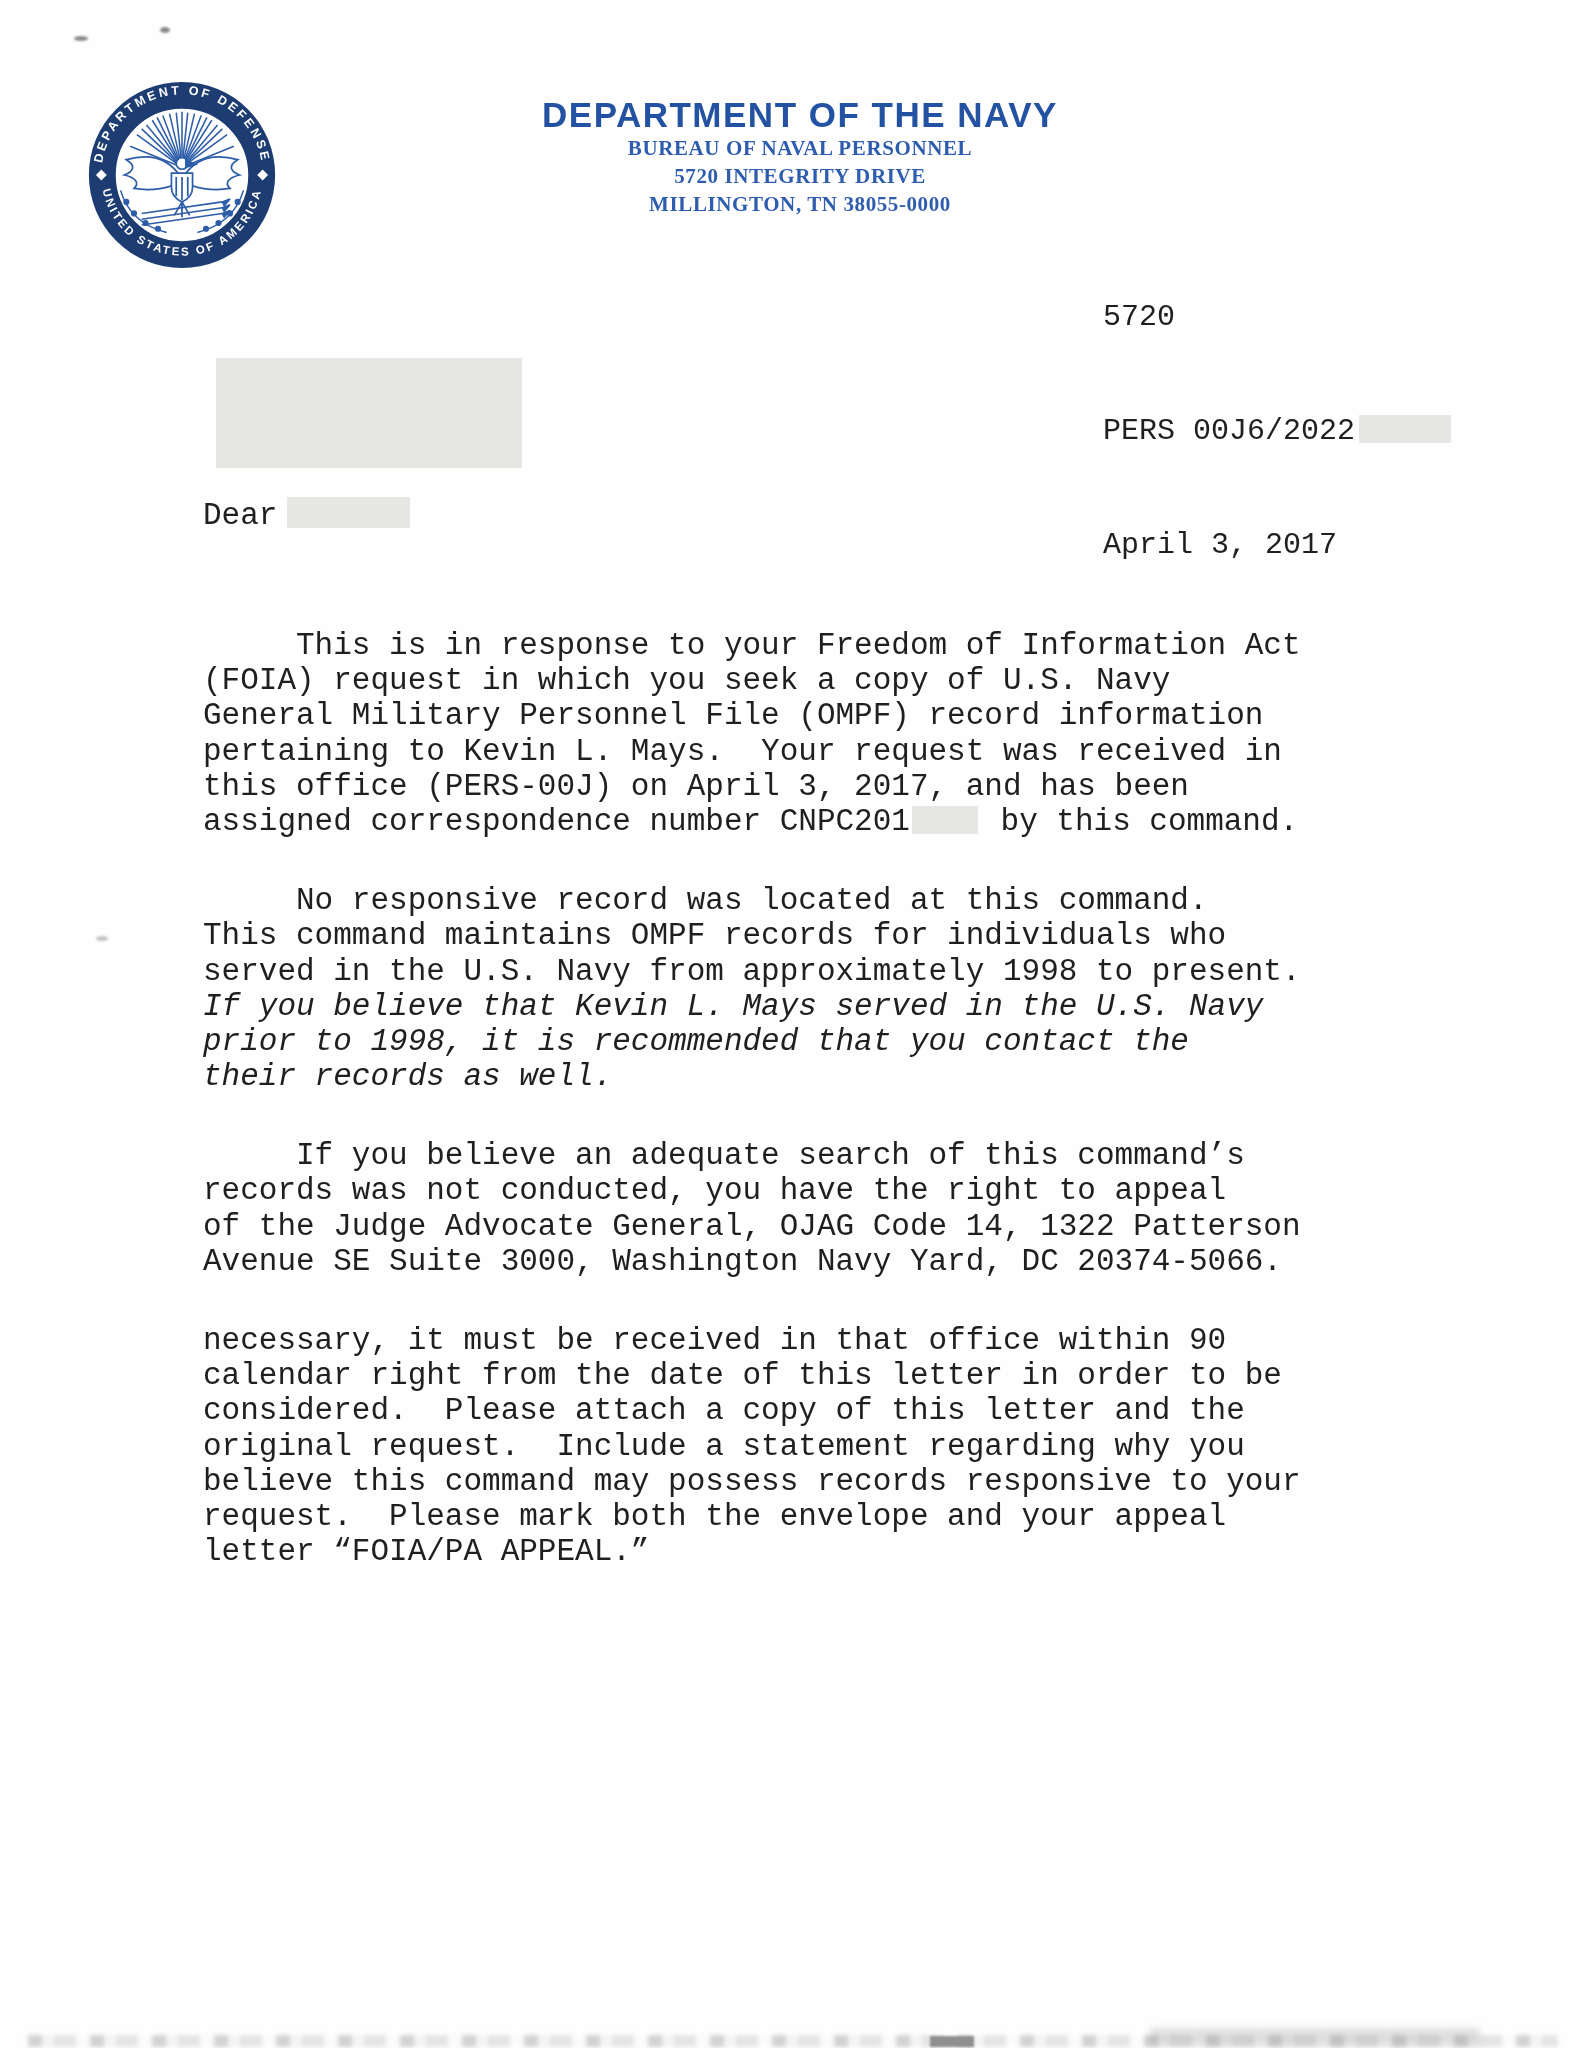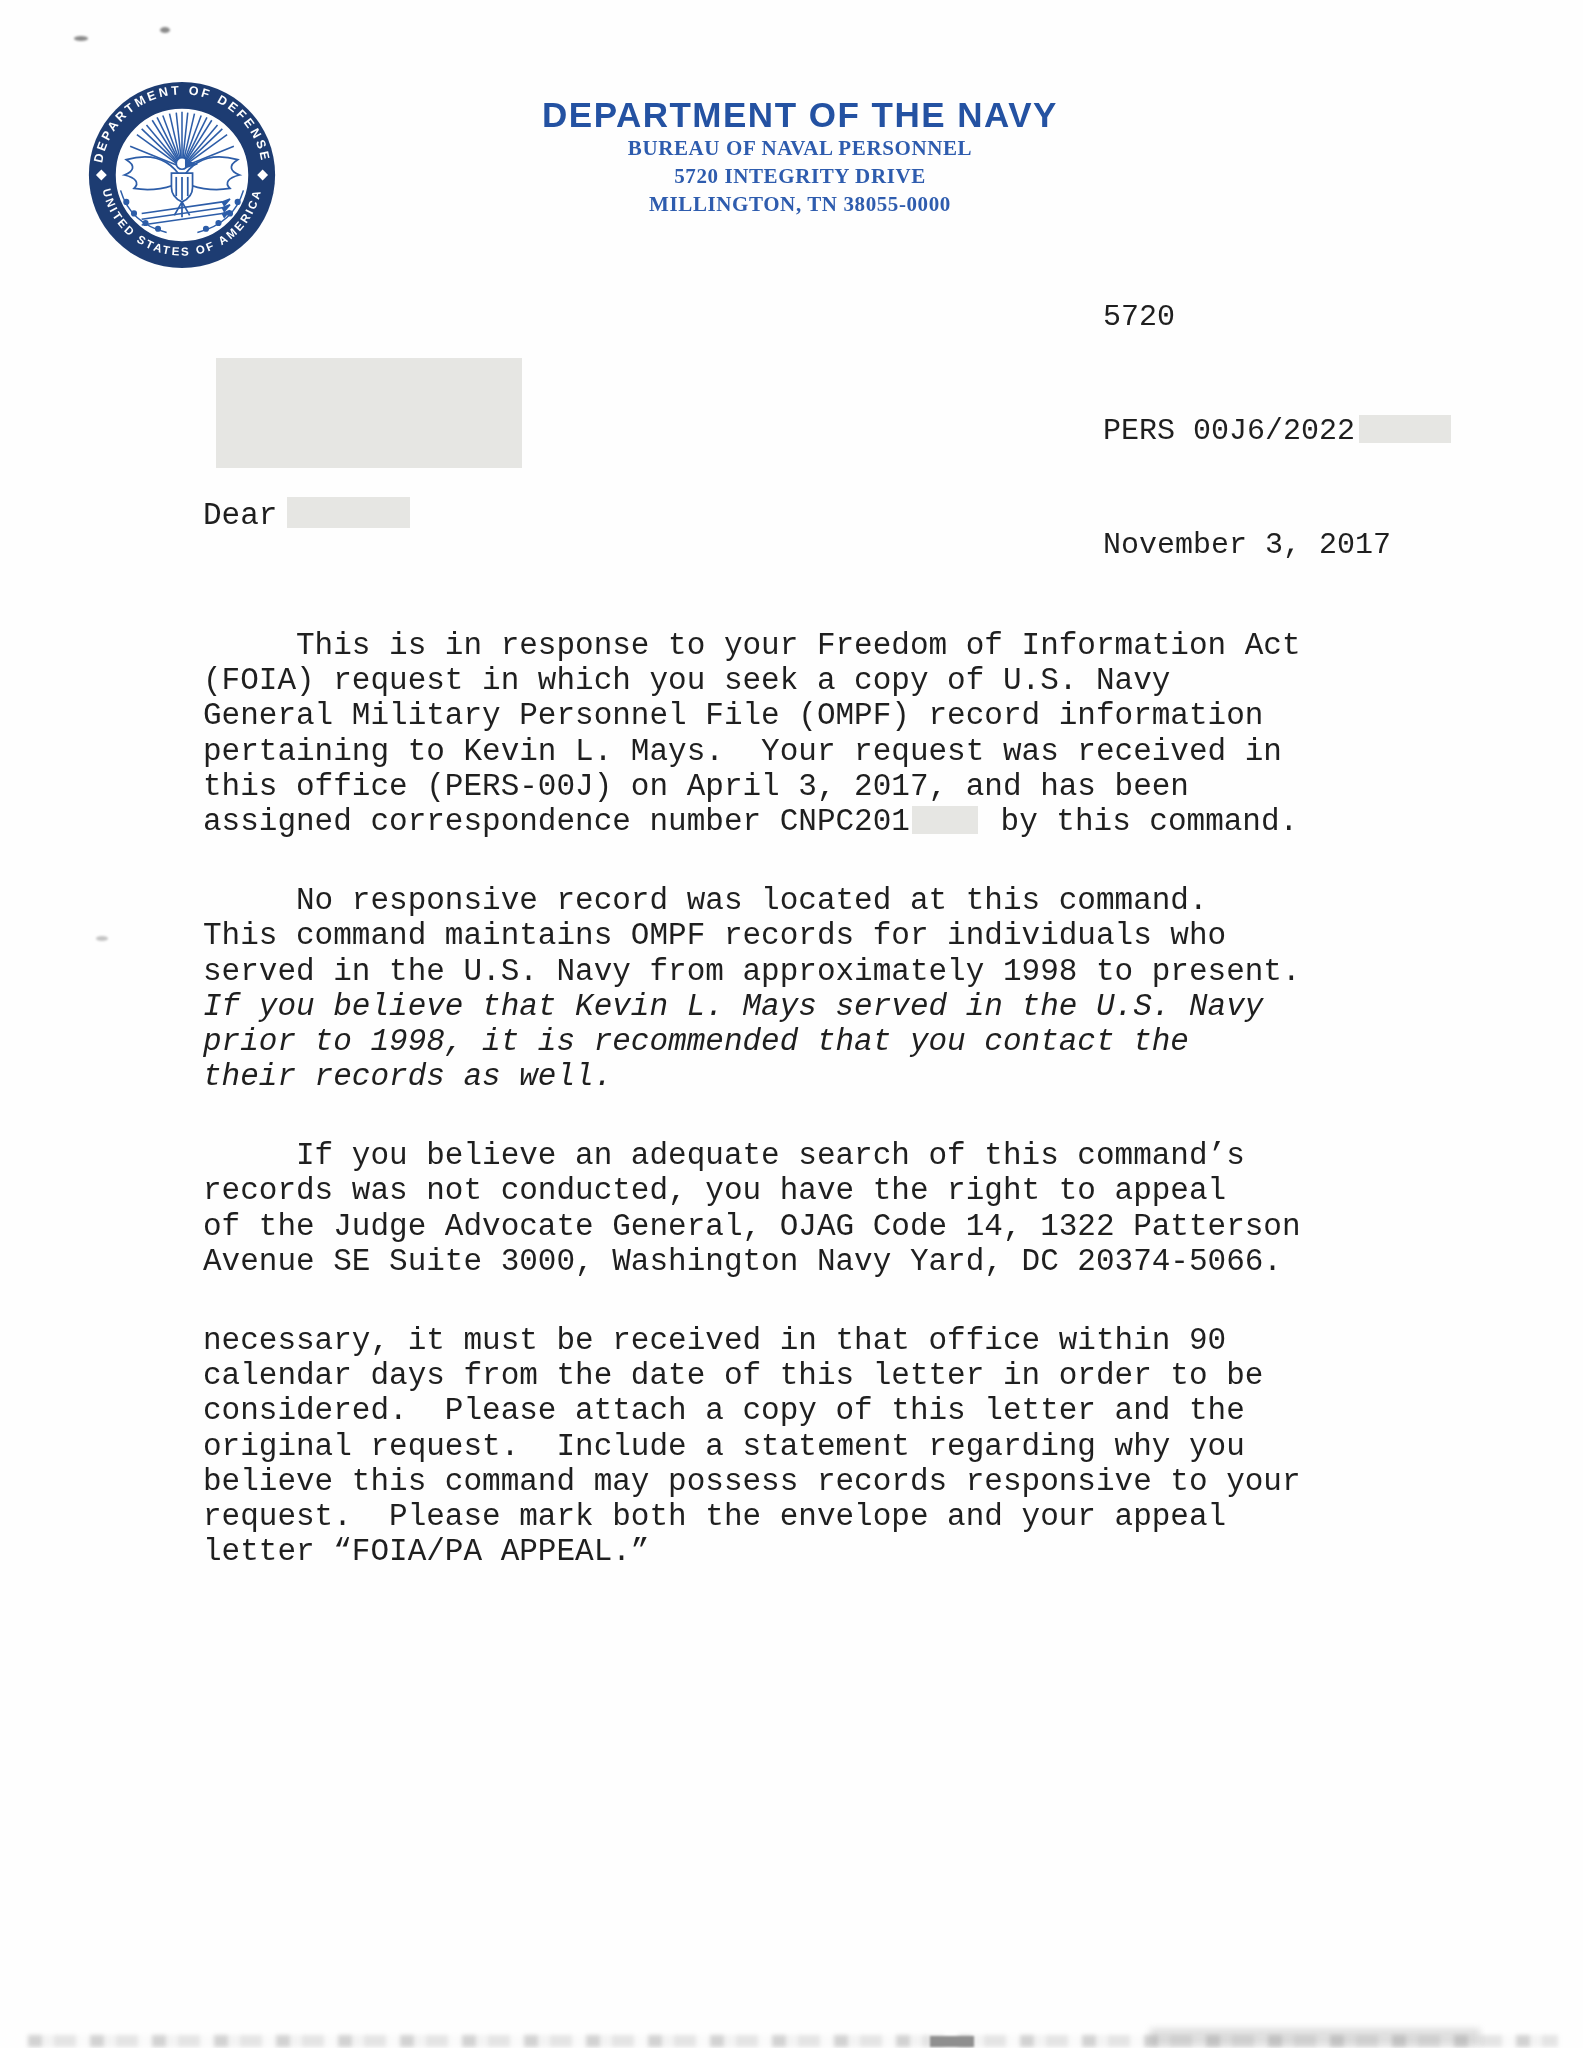--- a/index.html
+++ b/index.html
@@ -137,21 +137,21 @@
   <div class="lh">
     <div class="lh-title">DEPARTMENT OF THE NAVY</div>
     <div class="lh-sub">BUREAU OF NAVAL PERSONNEL</div>
     <div class="lh-sub">5720 INTEGRITY DRIVE</div>
     <div class="lh-sub">MILLINGTON, TN 38055-0000</div>
   </div>
 
   <div class="ref">
     <div class="rline">5720</div>
     <div class="rline"><span>PERS 00J6/2022</span><span class="redact rx-serial"></span></div>
-    <div class="rline">November 3, 2017</div>
+    <div class="rline">April 3, 2017</div>
   </div>
 
   <div class="redact rx-address"></div>
 
   <div class="dear"><span>Dear</span><span class="redact rx-dear"></span></div>
 
 
   <div class="body-text">
       <div class="para">
         <div class="line">     This is in response to your Freedom of Information Act</div>
@@ -170,21 +170,21 @@
         <div class="line it">their records as well.</div>
       </div>
       <div class="para">
         <div class="line">     If you believe an adequate search of this command’s</div>
         <div class="line">records was not conducted, you have the right to appeal</div>
         <div class="line">of the Judge Advocate General, OJAG Code 14, 1322 Patterson</div>
         <div class="line">Avenue SE Suite 3000, Washington Navy Yard, DC 20374-5066.</div>
       </div>
       <div class="para">
         <div class="line">necessary, it must be received in that office within 90</div>
-        <div class="line">calendar days from the date of this letter in order to be</div>
+        <div class="line">calendar right from the date of this letter in order to be</div>
         <div class="line">considered.  Please attach a copy of this letter and the</div>
         <div class="line">original request.  Include a statement regarding why you</div>
         <div class="line">believe this command may possess records responsive to your</div>
         <div class="line">request.  Please mark both the envelope and your appeal</div>
         <div class="line">letter “FOIA/PA APPEAL.”</div>
       </div>
     </div>
 
   <div class="bottom-smudge"></div>
   <div class="smudge-dark"></div>

